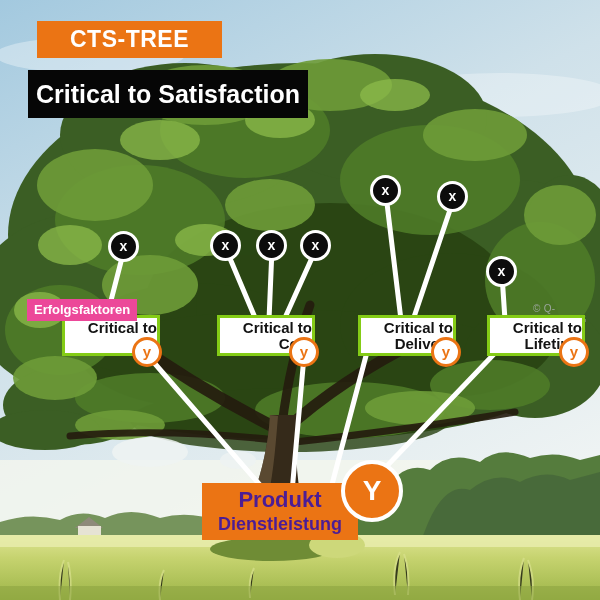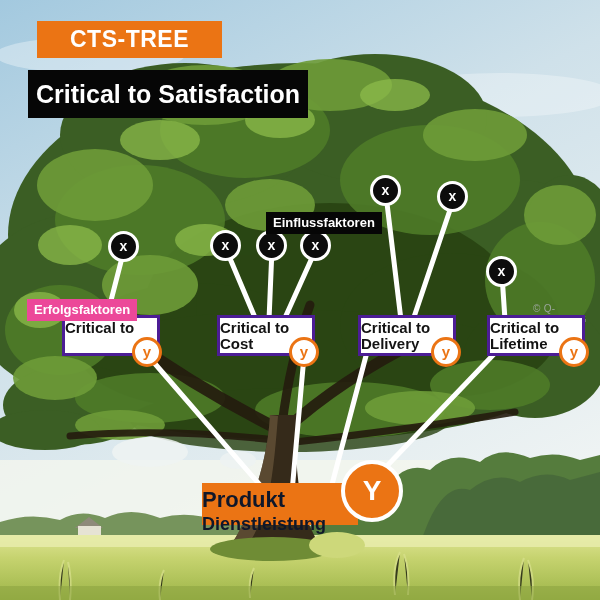--- a/index.html
+++ b/index.html
@@ -27,34 +27,34 @@
   .flabel.success{left:27px;top:299px;background:#ec4899;}
   .flabel.influence{left:266px;top:212px;background:#060606;}
   
   .xnode{
     position:absolute;width:25px;height:25px;border:3px solid #fff;border-radius:50%;
     background:#0C0C0C;color:#fff;font-weight:bold;font-size:14px;line-height:25px;
     text-align:center;z-index:4;
   }
   
   .cbox{
-    position:absolute;width:92px;height:33px;background:#fff;border:3px solid #4c1d95;
-    text-align:left;color:#131313;font-weight:bold;font-size:15px;line-height:16px;
+    position:absolute;width:92px;height:33px;background:#fff;border:3px solid #84cc16;
+    text-align:right;color:#131313;font-weight:bold;font-size:15px;line-height:16px;
     padding-top:2px;z-index:4;
   }
   
   .ybadge{
     position:absolute;width:24px;height:24px;border:3px solid #EB7414;border-radius:50%;
     background:#fff;color:#EB7414;font-weight:bold;font-size:15px;line-height:23px;
     text-align:center;z-index:5;
   }
   
   .root-box{
-    position:absolute;left:202px;top:483px;width:156px;height:42px;background:#EB7414;
-    color:#0f172a;font-weight:bold;text-align:left;z-index:4;
+    position:absolute;left:202px;top:483px;width:156px;height:57px;background:#EB7414;
+    color:#4c1d95;font-weight:bold;text-align:center;z-index:4;
   }
   .root-box .l1{font-size:22px;line-height:24px;padding-top:5px;}
   .root-box .l2{font-size:18px;line-height:24px;}
   .Ybadge{
     position:absolute;left:341px;top:460px;width:54px;height:54px;border:4px solid #fff;
     border-radius:50%;background:#EB7414;color:#fff;font-weight:bold;font-size:28px;
     line-height:54px;text-align:center;z-index:5;
   }
   
   .watermark{
@@ -200,21 +200,20 @@
       <line x1="304" y1="356" x2="292" y2="492"></line>
       <line x1="367" y1="352" x2="330" y2="492"></line>
       <line x1="496" y1="352" x2="362" y2="492"></line>
     </g>
   </svg>
 
   <div class="title-bar">Critical to Satisfaction</div>
   <div class="title-tag">CTS-TREE</div>
 
   <div class="flabel success">Erfolgsfaktoren</div>
-  <div class="flabel influence">Einflussfaktoren</div>
 
   <div class="xnode" style="left:108px;top:231px;">x</div>
   <div class="xnode" style="left:210px;top:230px;">x</div>
   <div class="xnode" style="left:256px;top:230px;">x</div>
   <div class="xnode" style="left:300px;top:230px;">x</div>
   <div class="xnode" style="left:370px;top:175px;">x</div>
   <div class="xnode" style="left:437px;top:181px;">x</div>
   <div class="xnode" style="left:486px;top:256px;">x</div>
 
   <div class="cbox" style="left:62px;top:315px;">

